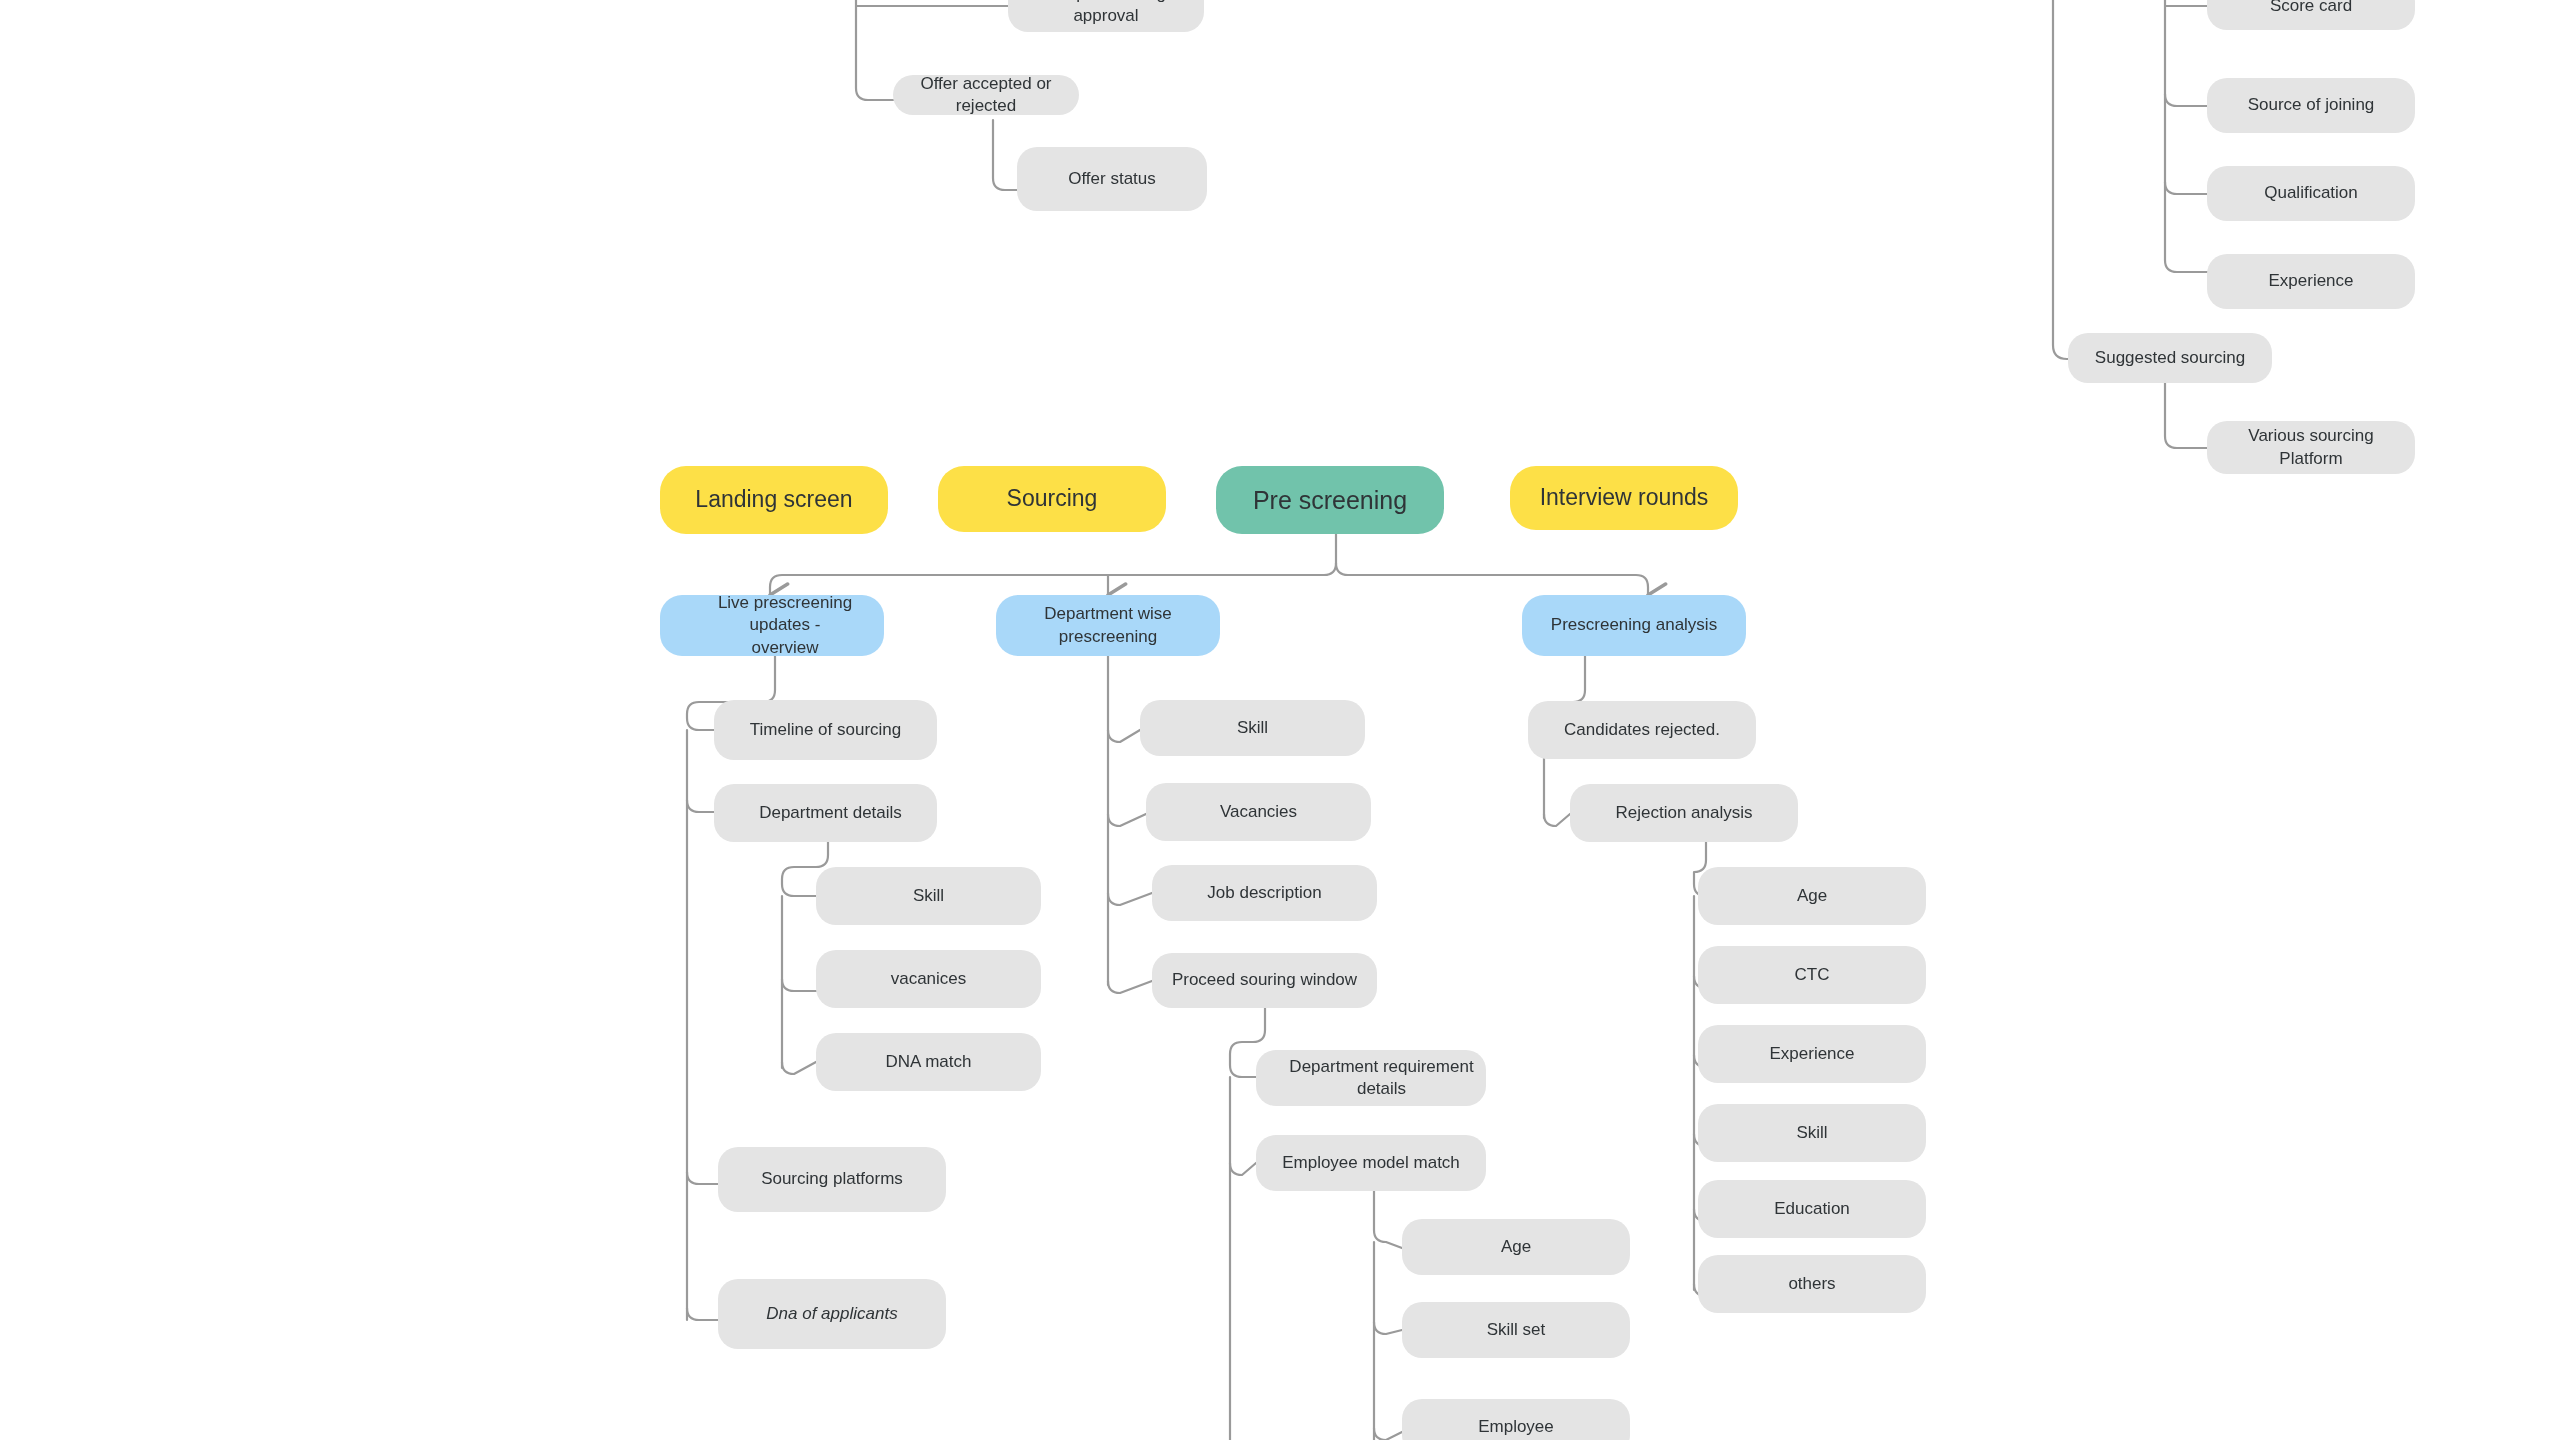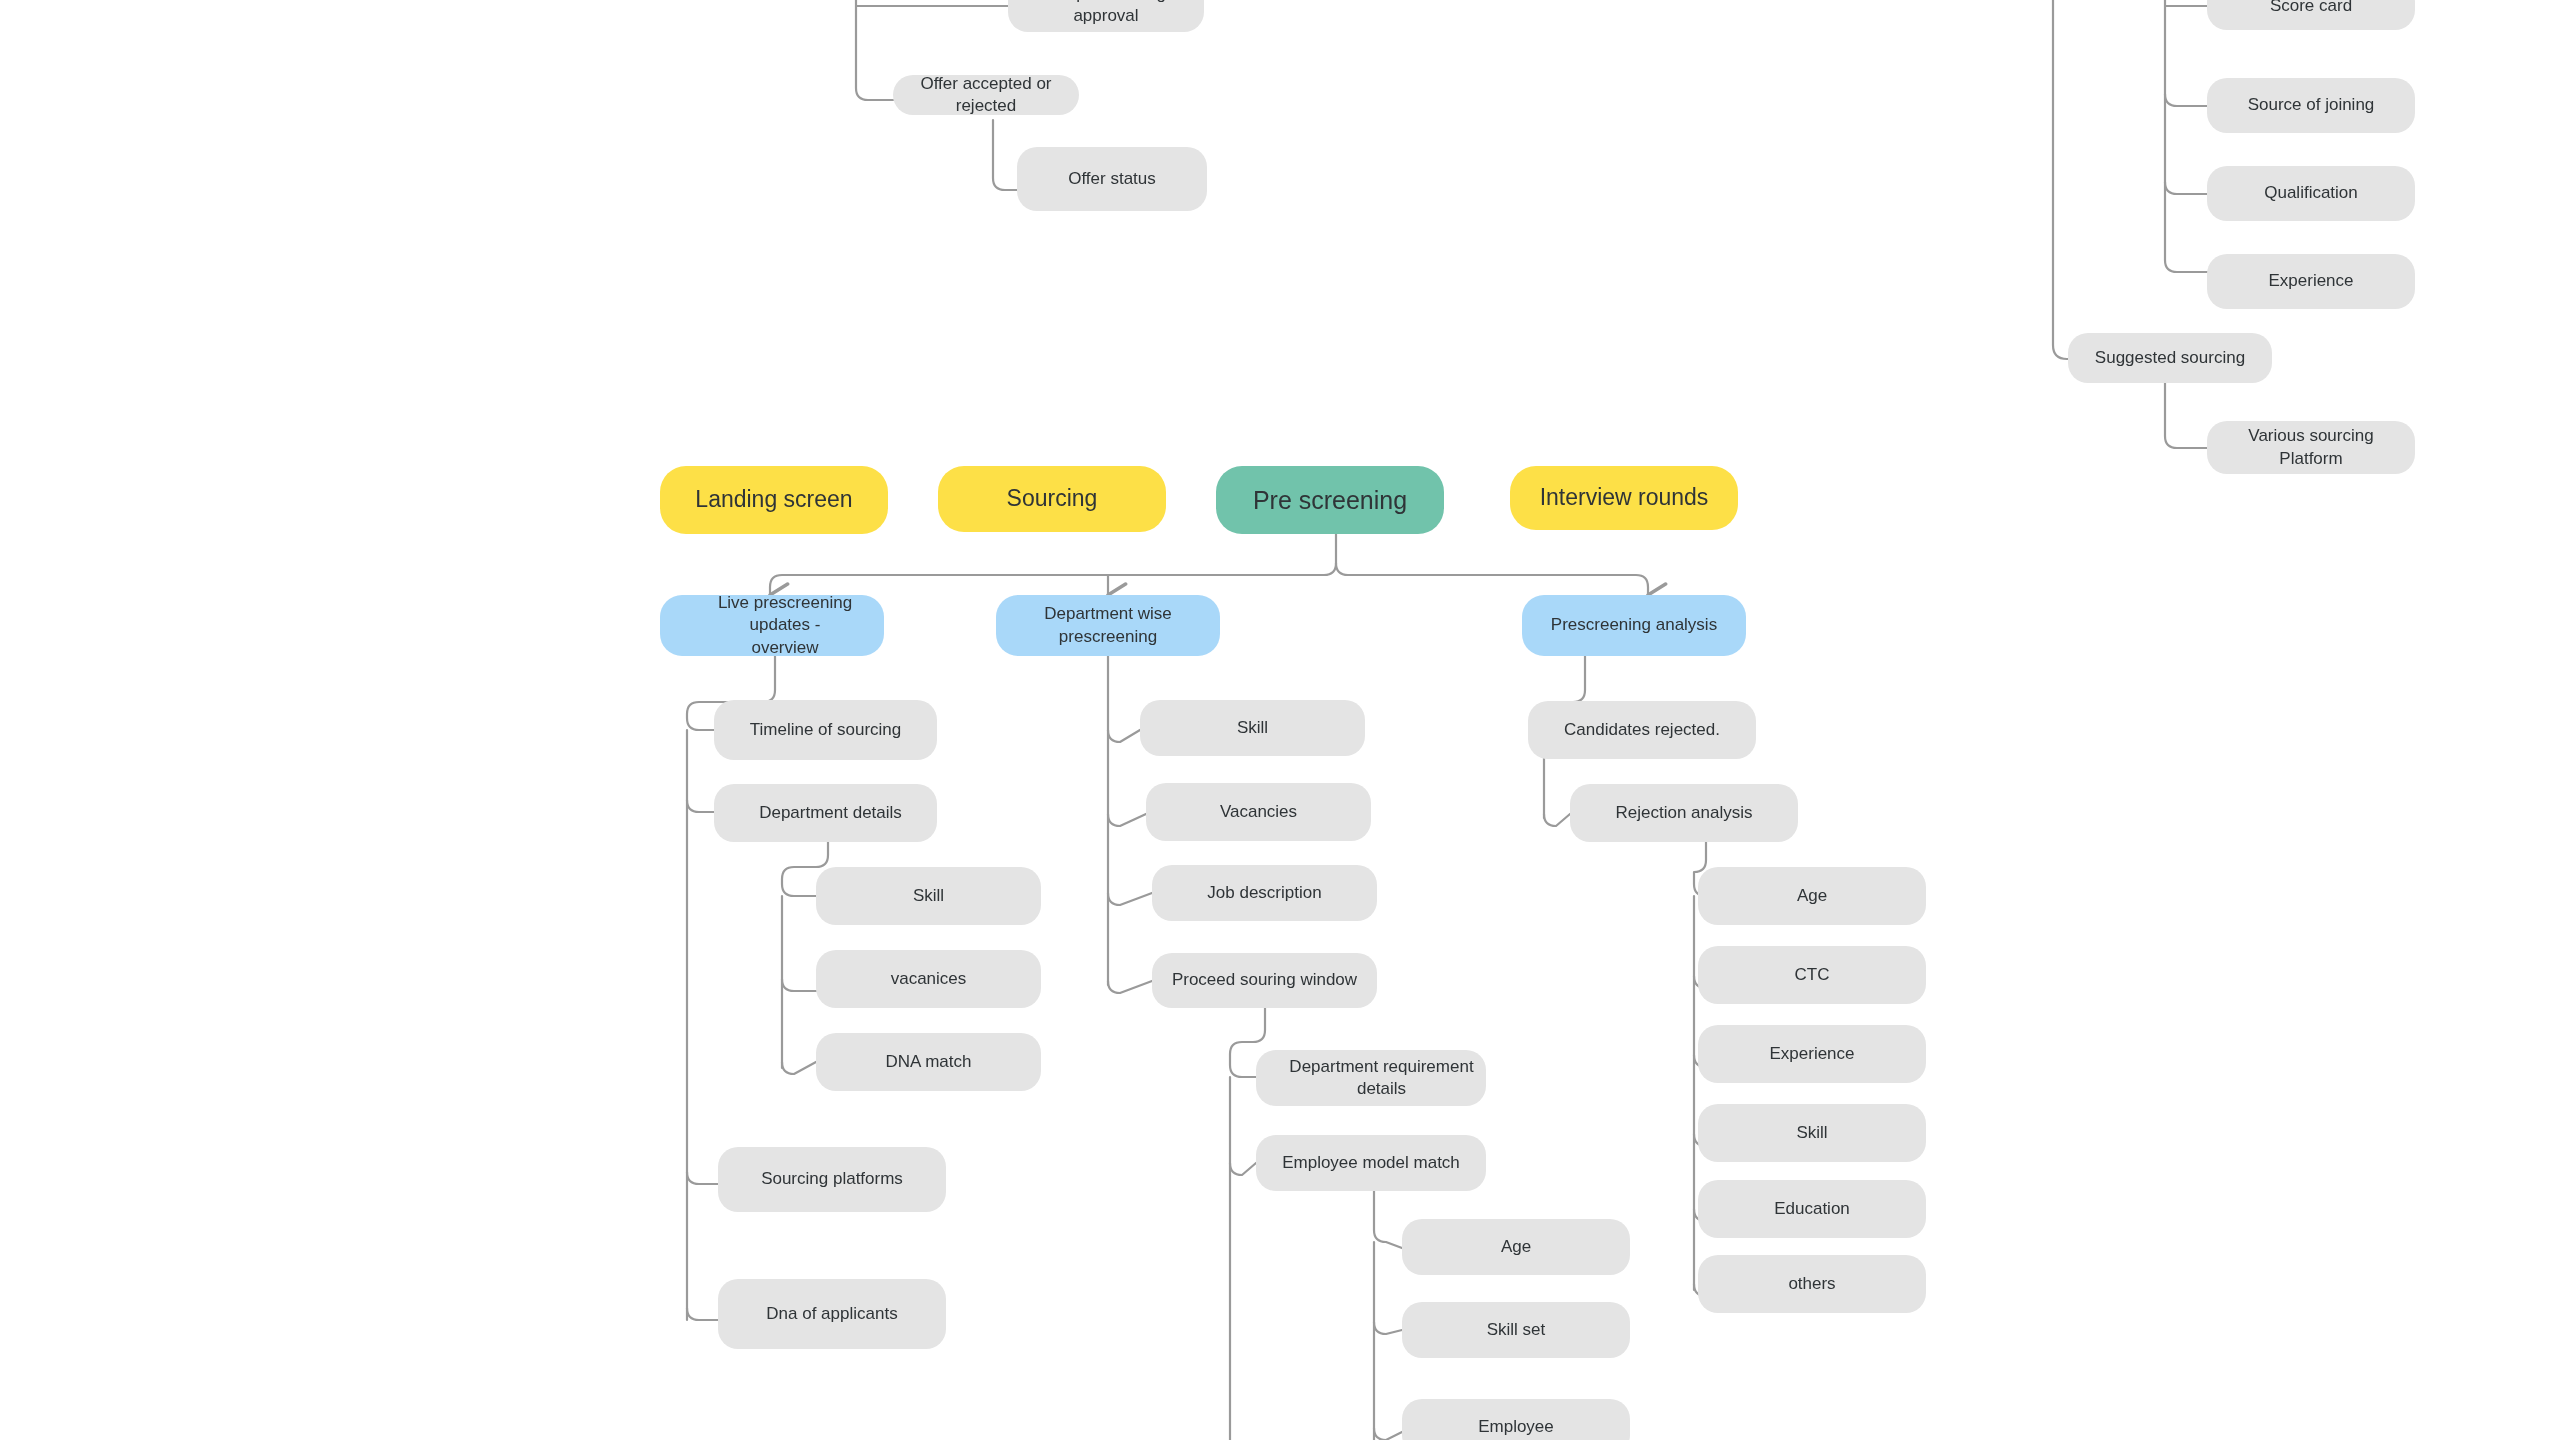--- a/index.html
+++ b/index.html
@@ -152,21 +152,21 @@
   <div class="node gray" style="left:714px; top:784px; width:223px; height:58px;padding-left:20px;">Department details</div>
 
   <div class="node gray" style="left:816px; top:867px; width:225px; height:58px;">Skill</div>
 
   <div class="node gray" style="left:816px; top:950px; width:225px; height:58px;">vacanices</div>
 
   <div class="node gray" style="left:816px; top:1033px; width:225px; height:58px;">DNA match</div>
 
   <div class="node gray" style="left:718px; top:1147px; width:228px; height:65px;">Sourcing platforms</div>
 
-  <div class="node gray" style="left:718px; top:1279px; width:228px; height:70px;">Dna of applicants</div>
+  <div class="node gray" style="left:718px; top:1279px; width:228px; height:70px;font-style:italic;">Dna of applicants</div>
 
   <div class="node gray" style="left:1140px; top:700px; width:225px; height:56px;">Skill</div>
 
   <div class="node gray" style="left:1146px; top:783px; width:225px; height:58px;">Vacancies</div>
 
   <div class="node gray" style="left:1152px; top:865px; width:225px; height:56px;">Job description</div>
 
   <div class="node gray" style="left:1152px; top:953px; width:225px; height:55px;">Proceed souring window</div>
 
   <div class="node gray" style="left:1256px; top:1050px; width:230px; height:56px;padding-left:31px;">Department requirement details</div>

